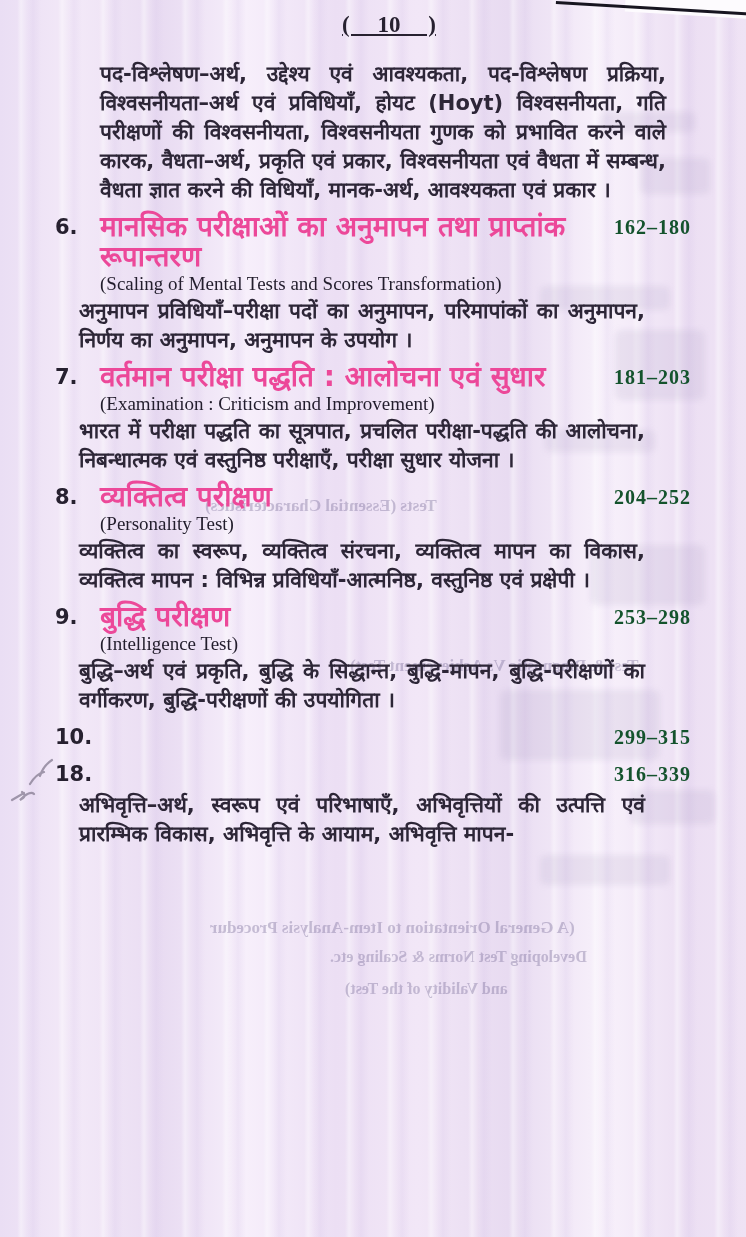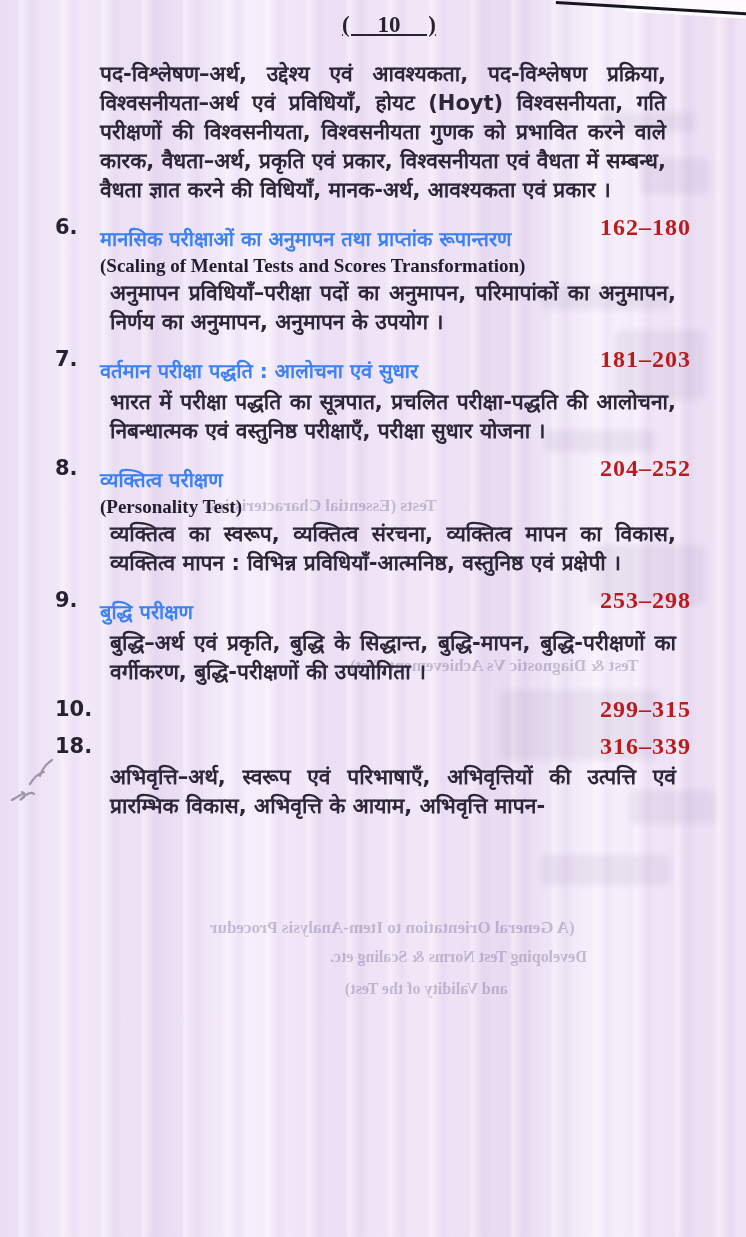--- a/index.html
+++ b/index.html
@@ -38,35 +38,35 @@
     font-size: 21px; line-height: 29px; font-weight: 600;
     color: #2d2637; text-align: justify;
   }
   .toc-item { margin-top: 7px; }
   .item-head { display: flex; align-items: flex-start; }
   .item-num {
     flex: none; width: 45px; font-weight: 700; font-size: 21px;
     color: #272130; line-height: 30px;
   }
   .item-title {
-    font-weight: 700; font-size: 20px; line-height: 30px;
-    color: #3b82f6; max-width: 478px; margin-top: 12px;
+    font-weight: 700; font-size: 28px; line-height: 30px;
+    color: #ec4899; max-width: 478px;
   }
   .item-pages {
     margin-left: auto; font-family: "Liberation Serif", serif;
-    font-weight: 700; font-size: 24px; letter-spacing: 1px;
-    color: #b91c1c; line-height: 30px; white-space: nowrap; padding-left: 6px;
+    font-weight: 700; font-size: 20px; letter-spacing: 1px;
+    color: #14532d; line-height: 30px; white-space: nowrap; padding-left: 6px;
   }
   .item-eng {
     margin-left: 45px; margin-top: 1px;
-    font-family: "Liberation Serif", serif; font-weight: 700; font-size: 19px;
+    font-family: "Liberation Serif", serif; font-weight: 400; font-size: 19px;
     color: #221d2c;
   }
   .item-desc {
-    margin-left: 55px; margin-top: 2px; width: 566px;
+    margin-left: 24px; margin-top: 2px; width: 566px;
     font-size: 21px; line-height: 29px; font-weight: 600;
     color: #2d2637; text-align: justify;
   }
   .ghost-layer { position: absolute; inset: 0; z-index: 1; }
   .ghost-text {
     position: absolute;
     font-family: "Liberation Serif", serif; font-weight: 700;
     color: rgba(104,92,138,0.34);
     transform: scaleX(-1); filter: blur(0.6px); white-space: nowrap;
   }
@@ -118,39 +118,41 @@
     <div class="item-eng">(Scaling of Mental Tests and Scores Transformation)</div>
     <div class="item-desc">अनुमापन प्रविधियाँ–परीक्षा पदों का अनुमापन, परिमापांकों का अनुमापन, निर्णय का अनुमापन, अनुमापन के उपयोग ।</div>
   </div>
 
   <div class="toc-item">
     <div class="item-head">
       <span class="item-num">7.</span>
       <span class="item-title">वर्तमान परीक्षा पद्धति : आलोचना एवं सुधार</span>
       <span class="item-pages">181–203</span>
     </div>
+    <div class="item-eng">(Examination : Criticism and Improvement)</div>
     <div class="item-desc">भारत में परीक्षा पद्धति का सूत्रपात, प्रचलित परीक्षा-पद्धति की आलोचना, निबन्धात्मक एवं वस्तुनिष्ठ परीक्षाएँ, परीक्षा सुधार योजना ।</div>
   </div>
 
   <div class="toc-item">
     <div class="item-head">
       <span class="item-num">8.</span>
       <span class="item-title">व्यक्तित्व परीक्षण</span>
       <span class="item-pages">204–252</span>
     </div>
     <div class="item-eng">(Personality Test)</div>
     <div class="item-desc">व्यक्तित्व का स्वरूप, व्यक्तित्व संरचना, व्यक्तित्व मापन का विकास, व्यक्तित्व मापन : विभिन्न प्रविधियाँ-आत्मनिष्ठ, वस्तुनिष्ठ एवं प्रक्षेपी ।</div>
   </div>
 
   <div class="toc-item">
     <div class="item-head">
       <span class="item-num">9.</span>
       <span class="item-title">बुद्धि परीक्षण</span>
       <span class="item-pages">253–298</span>
     </div>
+    <div class="item-eng">(Intelligence Test)</div>
     <div class="item-desc">बुद्धि–अर्थ एवं प्रकृति, बुद्धि के सिद्धान्त, बुद्धि-मापन, बुद्धि-परीक्षणों का वर्गीकरण, बुद्धि-परीक्षणों की उपयोगिता ।</div>
   </div>
 
   <div class="toc-item">
     <div class="item-head">
       <span class="item-num">10.</span>
       <span class="item-pages">299–315</span>
     </div>
   </div>
 

